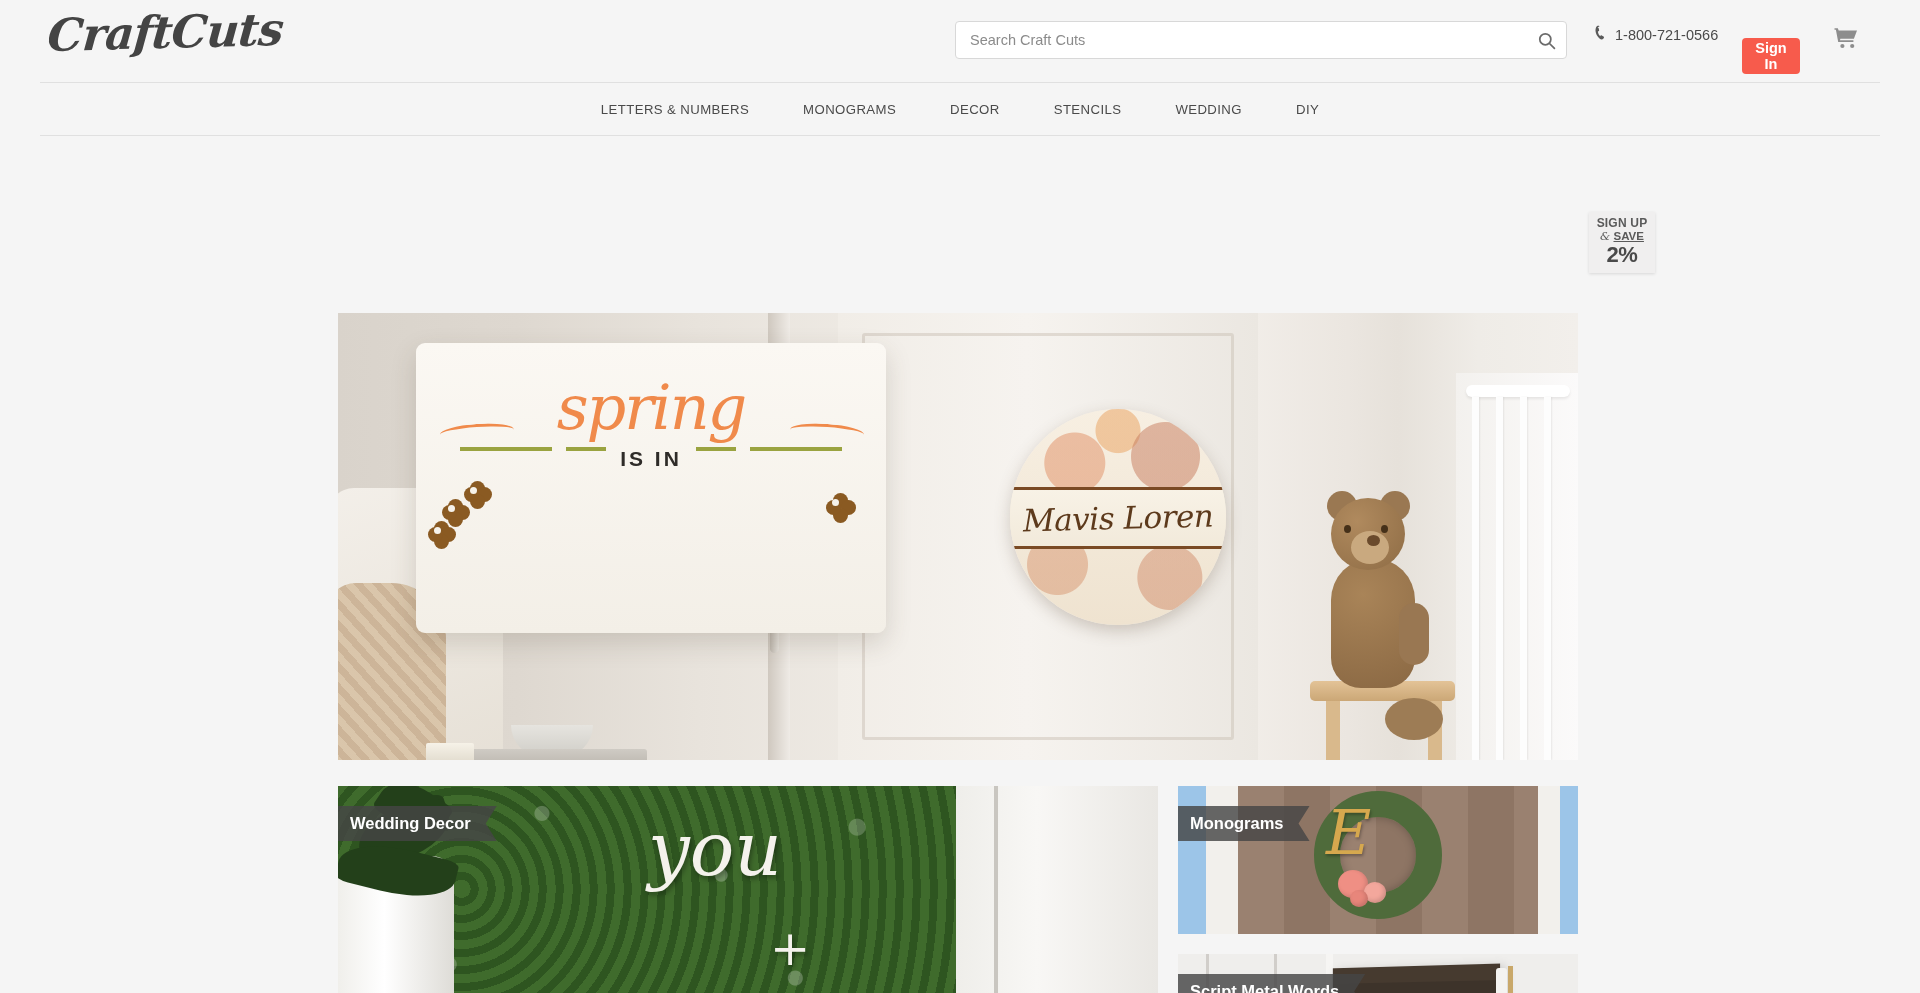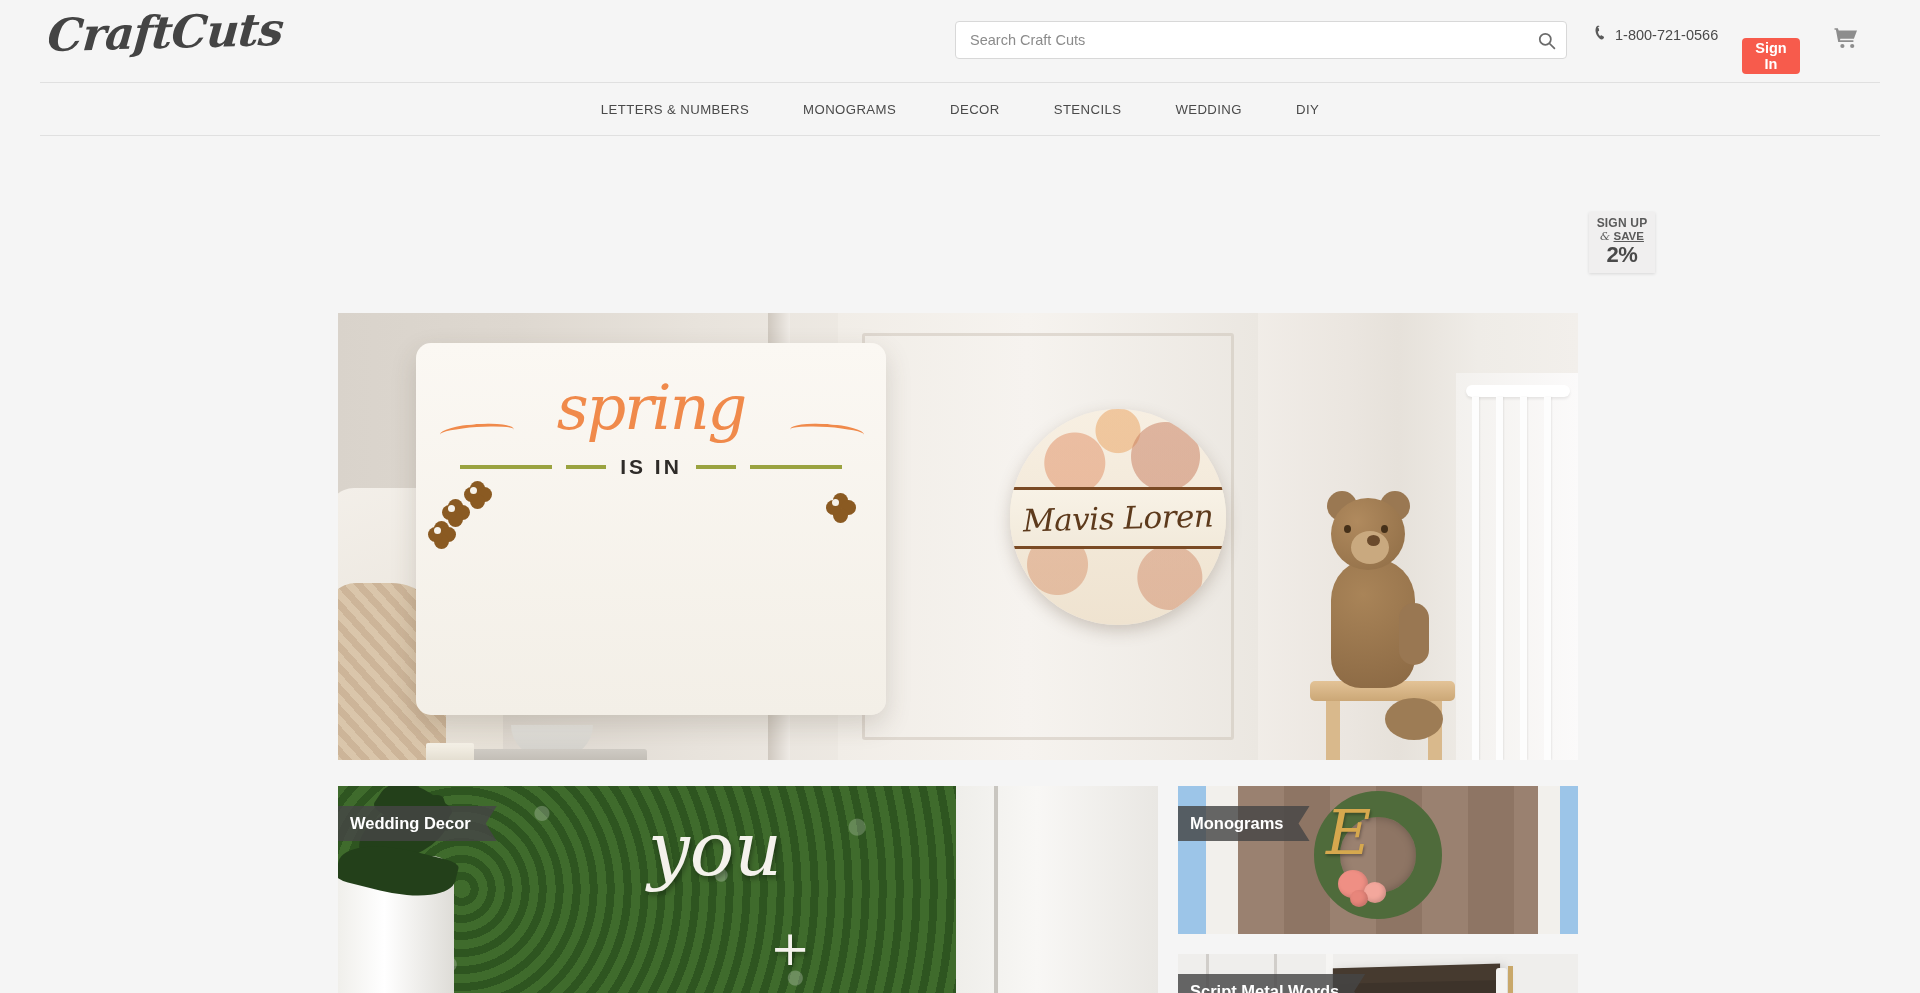--- a/index.html
+++ b/index.html
@@ -212,23 +212,23 @@
   .bear-body { position:absolute; left:993px; top:245px; width:84px; height:130px; background: radial-gradient(circle at 38% 28%, #a98458, #8a6843); border-radius:42px 42px 30px 30px;}
   .bear-arm  { position:absolute; left:1061px; top:290px; width:30px; height:62px; background:#997752; border-radius:16px;}
   .bear-foot { position:absolute; left:1047px; top:385px; width:58px; height:42px; background:#9d7c55; border-radius:50%;}
   .bear-stool-top { position:absolute; left:972px; top:368px; width:145px; height:20px; background:linear-gradient(180deg,#e3c397,#cba776); border-radius:5px;}
   .bear-stool-leg { position:absolute; top:388px; width:14px; height:59px; background:#d9b98c;}
 
   
   .sign-card {
     position: absolute;
     left: 78px; top: 30px;
-    width: 470px; height: 372px;
+    width: 470px; height: 290px;
     background: linear-gradient(180deg,#fbf8f3,#f3efe7);
-    border-radius: 15px;
+    border-radius: 9px;
     box-shadow: 0 10px 26px rgba(80,65,50,.18);
   }
   .s-spring {
     position: absolute; left: 0; right: 0; top: 34px;
     text-align: center;
     font-family: "DejaVu Serif", serif;
     font-style: italic;
     font-size: 62px;
     line-height: 1;
     color: #f08a4b;
@@ -236,21 +236,21 @@
   }
   .s-spring .swash-l, .s-spring .swash-r {
     position: absolute; top: 47px; height: 16px; width: 74px;
     border-top: 3px solid #f08a4b;
     border-radius: 50%;
   }
   .s-spring .swash-l { left: 24px; transform: rotate(-4deg); }
   .s-spring .swash-r { right: 22px; transform: rotate(4deg) scaleX(-1); }
   .s-isin {
     position: absolute; left: 0; right: 0; top: 104px;
-    display: flex; align-items: center; justify-content: center; gap: 14px; margin-top: 8px;
+    display: flex; align-items: flex-start; justify-content: center; gap: 14px;
   }
   .s-isin .rule { height: 4px; background: #9aa340; flex: 0 0 92px; }
   .s-isin .rule.short { flex-basis: 40px; }
   .s-isin .txt { font-size: 21px; font-weight: bold; color: #2e2b28; letter-spacing: 3px; }
   .s-bloom {
     position: absolute; left: 0; right: 0; top: 124px;
     text-align: center;
     font-family: "DejaVu Serif", serif;
     font-weight: bold;
     font-size: 64px;

